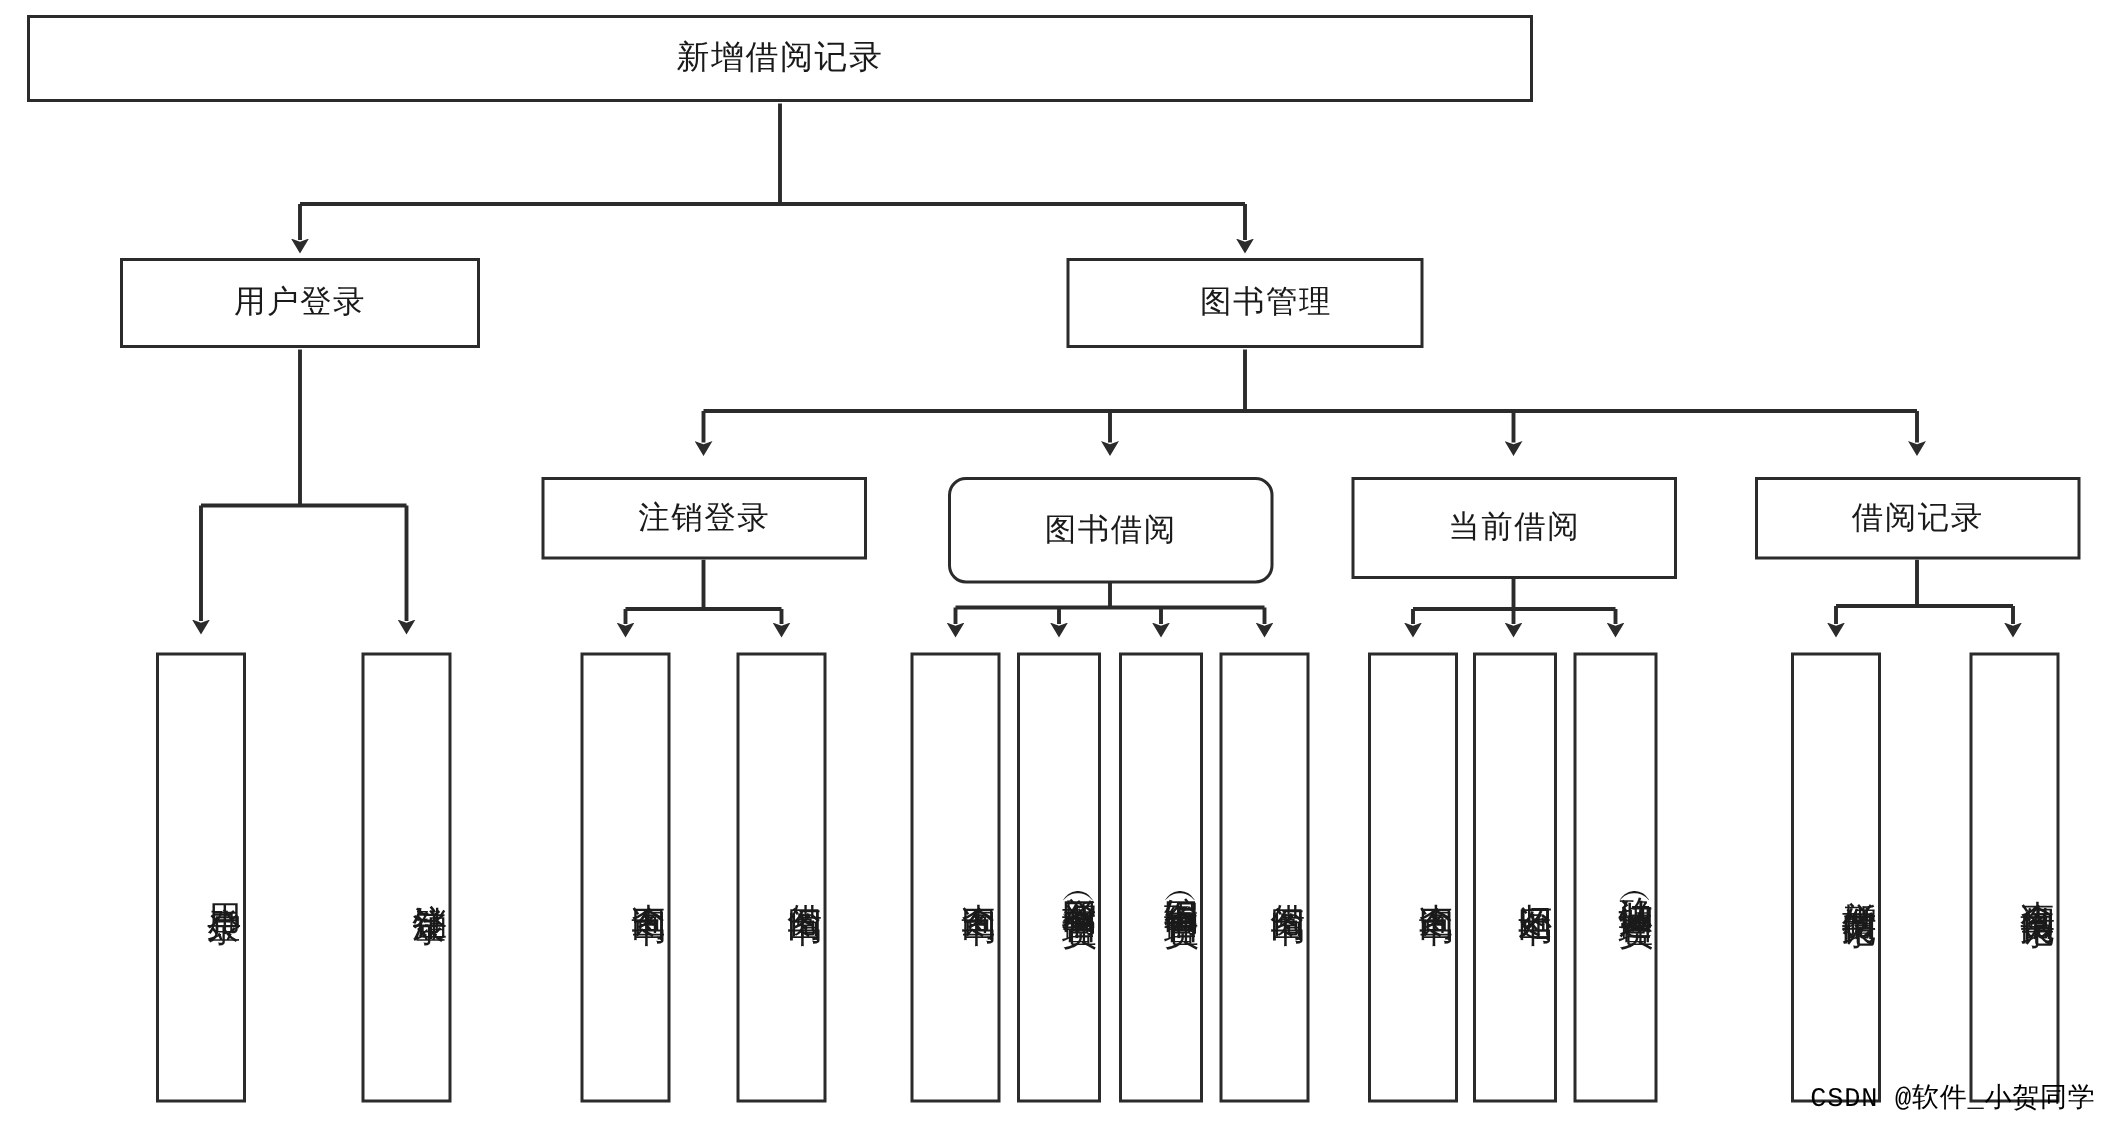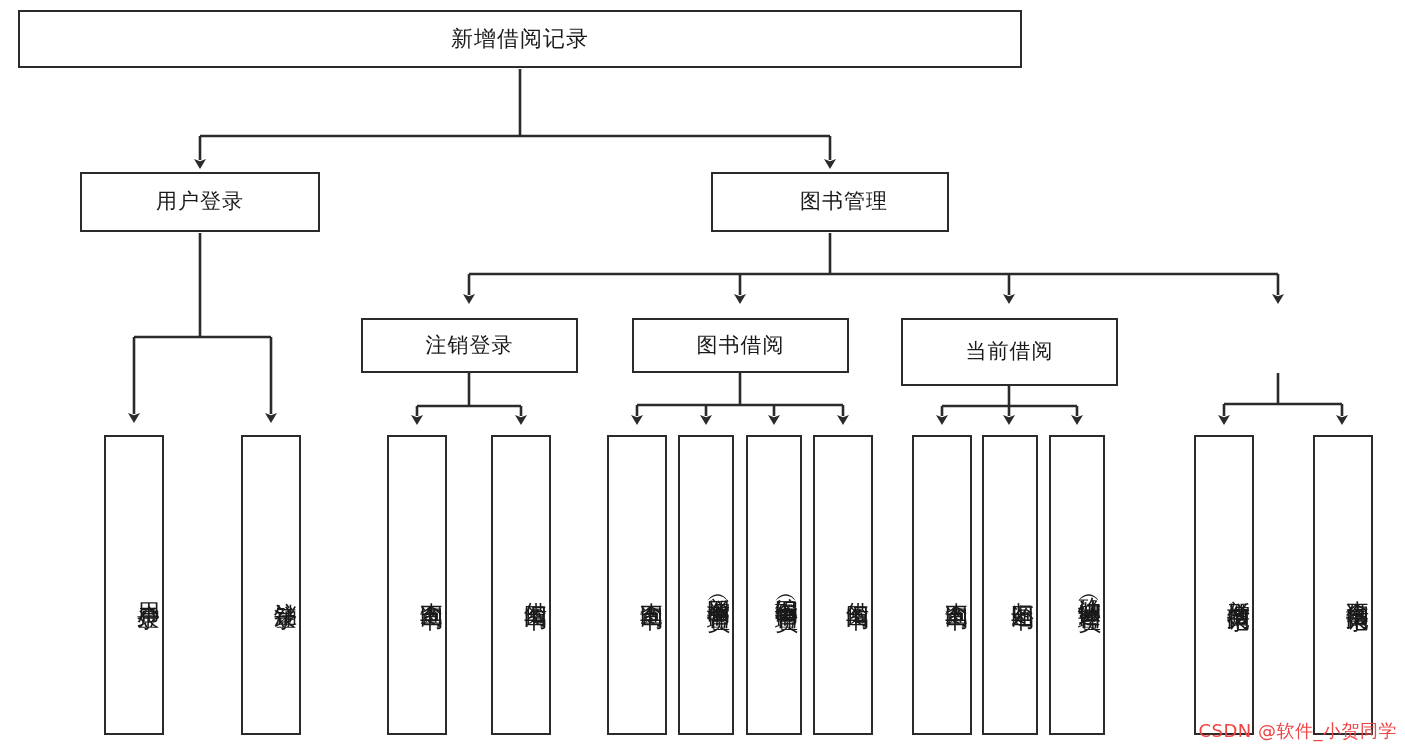--- a/index.html
+++ b/index.html
@@ -58,23 +58,24 @@
   .node-v .vlabel {
     writing-mode: vertical-rl;
     text-orientation: upright;
     display: block;
   }
   .watermark {
     position: absolute;
     right: 8px;
     bottom: 4px;
     font-size: 18px;
-    color: #ef4444;
+    color: #000000;
     white-space: nowrap;
     letter-spacing: 0.5px;
+    font-family: Liberation Mono, monospace;
   }
 </style>
 </head>
 <body>
 
 <div id="canvas">
 
   <svg id="edges" viewBox="0 0 1405 747" xmlns="http://www.w3.org/2000/svg">
     <defs>
       <marker id="arrow" markerWidth="10" markerHeight="12" refX="1" refY="6" orient="auto" markerUnits="userSpaceOnUse">
@@ -133,26 +134,29 @@
   <div class="node node-h" style="left:80px; top:172px; width:240px; height:60px;">
     <span>用户登录</span>
   </div>
   <div class="node node-h" style="left:711px; top:172px; width:238px; height:60px;padding-left:28px;">
     <span>图书管理</span>
   </div>
 
   <div class="node node-h" style="left:361px; top:318px; width:217px; height:55px;">
     <span>注销登录</span>
   </div>
-  <div class="node node-h" style="left:632px; top:318px; width:217px; height:55px;">
+  <div class="node node-h" style="left:632px; top:318px; width:217px; height:71px;border-radius:12px;">
     <span>图书借阅</span>
   </div>
   <div class="node node-h" style="left:901px; top:318px; width:217px; height:68px;">
     <span>当前借阅</span>
   </div>
+  <div class="node node-h" style="left:1170px; top:318px; width:217px; height:55px;">
+    <span>借阅记录</span>
+  </div>
 
   <div class="node node-v" style="left:104px; top:435px; width:60px; height:300px;">
     <span class="vlabel">用户登录</span>
   </div>
   <div class="node node-v" style="left:241px; top:435px; width:60px; height:300px;">
     <span class="vlabel">注销登录</span>
   </div>
 
   <div class="node node-v" style="left:387px; top:435px; width:60px; height:300px;">
     <span class="vlabel">查询图书</span>

